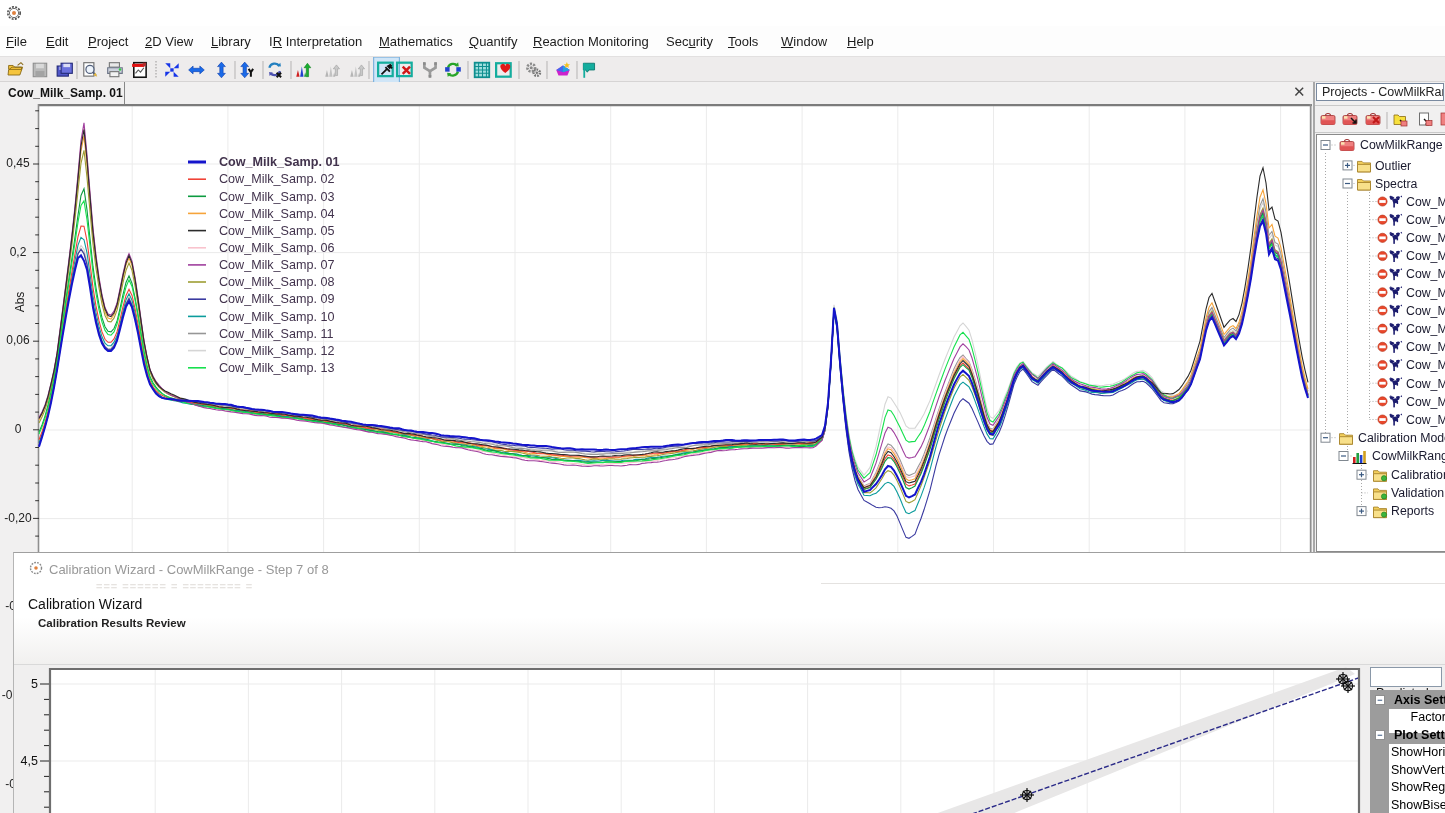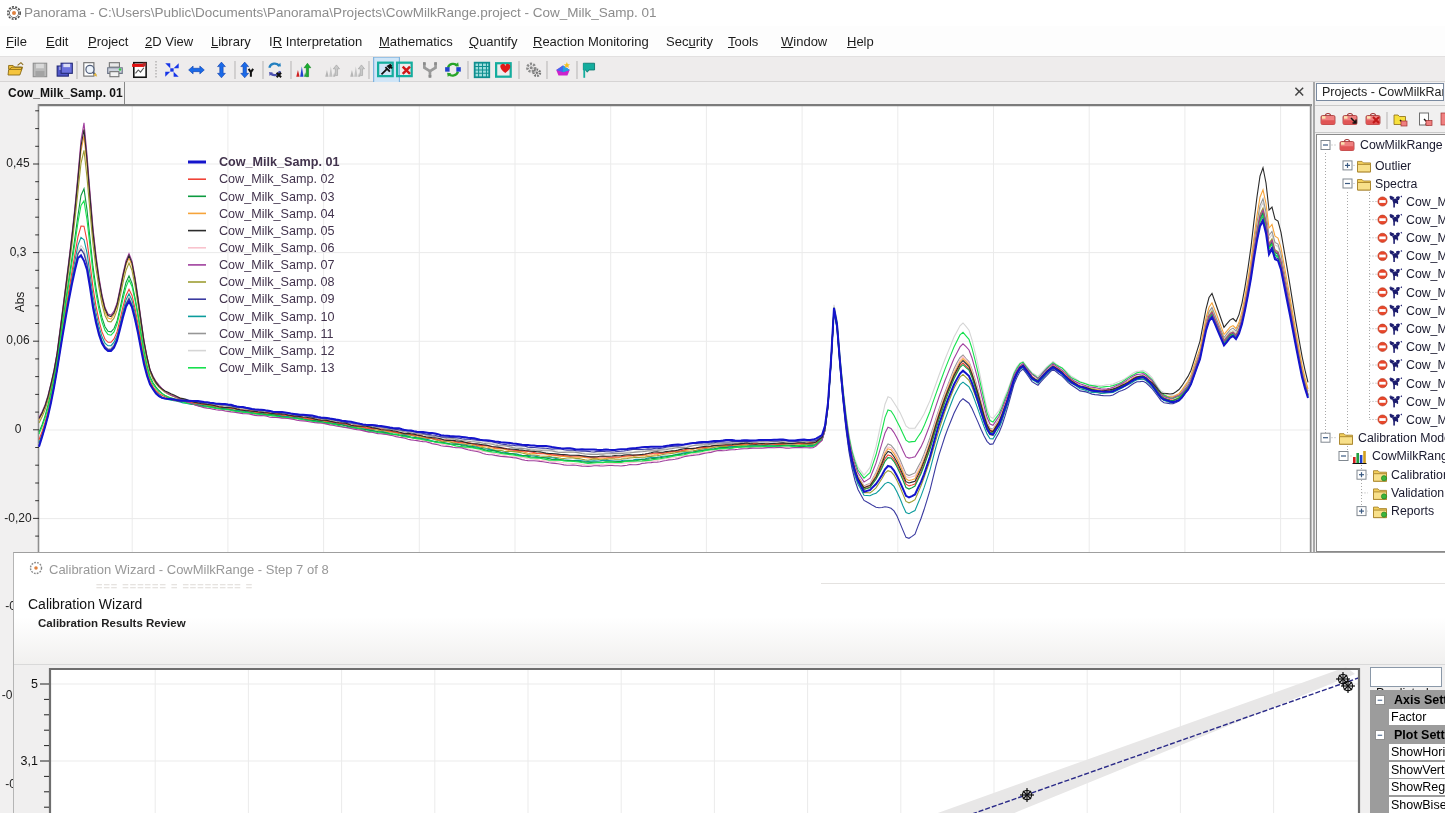--- a/index.html
+++ b/index.html
@@ -33,34 +33,33 @@
 #dhead1 { position:absolute; left:14px; top:43px; font-size:14px; font-weight:normal; color:#111; }
 #dhead2 { position:absolute; left:24px; top:64px; font-size:11.5px; color:#222;font-weight:bold; }
 #ghost { position:absolute; left:82px; top:27px; width:172px; height:10px; color:#e6e3e0; font-size:11px; font-weight:bold; overflow:hidden; letter-spacing:1px; }
 #dline { position:absolute; left:807px; top:30px; width:625px; height:1px; background:#e4e2e0; }
 .wylab { position:absolute; font-size:12.5px; color:#111; text-align:right; width:22px; }
 #stats { position:absolute; left:105px; top:206px; font-size:12.5px; color:#222; line-height:15.2px; }
 
 #predbox { left:1356px; top:114px; width:72px; height:20px; background:#fff; border:1px solid #8a98a8; font-size:12.5px; color:#111; padding:18px 0 0 5px; }
 #pgrid { left:1356px; top:137px; width:76px; height:124px; background:#9c9c9c; font-size:12.5px; }
 .prow { position:absolute; left:0; width:76px; height:17px; }
-.prow .cell { position:absolute; left:19px; top:0; width:57px; height:16px; background:#fff; padding:1px 0 0 2px; white-space:nowrap; overflow:hidden; }
+.prow .cell { position:absolute; left:19px; top:0; width:57px; height:24px; background:#fff; padding:1px 0 0 2px; white-space:nowrap; overflow:hidden;text-align:right; }
 .prow.cat { font-weight:bold; }
 .prow.cat .cname { position:absolute; left:24px; top:1px; white-space:nowrap; }
 .pbox { position:absolute; left:5px; top:3px; width:10px; height:10px; background:#fff; border:1px solid #8f8f8f; font-size:9px; line-height:8px; text-align:center; color:#3b5a82; }
 </style></head>
 <body>
 <div id="root">
   <div class="abs" id="titlebar"></div>
   <svg class="abs" style="left:5px;top:4px" width="18" height="18" viewBox="0 0 18 18">
     <circle cx="9" cy="9" r="6.2" fill="none" stroke="#4e4e4e" stroke-width="1.6" stroke-dasharray="2 1.3"></circle>
     <circle cx="9" cy="9" r="4.6" fill="none" stroke="#6e6e6e" stroke-width="1"></circle>
     <circle cx="9" cy="9" r="2" fill="#e0813f"></circle>
   </svg>
-  <div class="abs" id="titletext">Panorama - C:\Users\Public\Documents\Panorama\Projects\CowMilkRange.project - Cow_Milk_Samp. 01</div>
   <div class="abs" id="menubar">
       <span class="mi" style="left:6px"><u>F</u>ile</span>
       <span class="mi" style="left:46px"><u>E</u>dit</span>
       <span class="mi" style="left:88px"><u>P</u>roject</span>
       <span class="mi" style="left:145px"><u>2</u>D View</span>
       <span class="mi" style="left:211px"><u>L</u>ibrary</span>
       <span class="mi" style="left:269px">I<u>R</u> Interpretation</span>
       <span class="mi" style="left:379px"><u>M</u>athematics</span>
       <span class="mi" style="left:469px"><u>Q</u>uantify</span>
       <span class="mi" style="left:533px"><u>R</u>eaction Monitoring</span>
@@ -296,21 +295,21 @@
       <line x1="188" y1="316.4" x2="206" y2="316.4" stroke="#0c9c9c" stroke-width="1.6"></line>
       <text x="219" y="320.6" font-size="12.6" font-weight="normal" fill="#42334d" font-family="Liberation Sans">Cow_Milk_Samp. 10</text>
       <line x1="188" y1="333.5" x2="206" y2="333.5" stroke="#969696" stroke-width="1.6"></line>
       <text x="219" y="337.7" font-size="12.6" font-weight="normal" fill="#42334d" font-family="Liberation Sans">Cow_Milk_Samp. 11</text>
       <line x1="188" y1="350.6" x2="206" y2="350.6" stroke="#d5d5d5" stroke-width="1.6"></line>
       <text x="219" y="354.8" font-size="12.6" font-weight="normal" fill="#42334d" font-family="Liberation Sans">Cow_Milk_Samp. 12</text>
       <line x1="188" y1="367.8" x2="206" y2="367.8" stroke="#17e04e" stroke-width="1.6"></line>
       <text x="219" y="372.0" font-size="12.6" font-weight="normal" fill="#42334d" font-family="Liberation Sans">Cow_Milk_Samp. 13</text>
     </svg>
     <div class="abs ylab" style="left:3px;top:156px;z-index:6">0,45</div>
-    <div class="abs ylab" style="left:3px;top:244.6px;z-index:6">0,3</div>
+    <div class="abs ylab" style="left:3px;top:244.6px;z-index:6">0,2</div>
     <div class="abs ylab" style="left:3px;top:333.3px;z-index:6">0,06</div>
     <div class="abs ylab" style="left:3px;top:422px;z-index:6">0</div>
     <div class="abs ylab" style="left:3px;top:510.6px;z-index:6">-0,20</div>
     <div class="abs ylab" style="left:0px;width:31px;top:599.3px;z-index:6">-0,3</div>
     <div class="abs ylab" style="left:0px;width:31px;top:688px;z-index:6">-0,45</div>
     <div class="abs ylab" style="left:0px;width:31px;top:776.6px;z-index:6">-0,6</div>
   <div class="abs" id="abslab">Abs</div>
   <div class="abs" id="splitter"></div>
 
   <div class="abs" id="rpanel">
@@ -661,21 +660,21 @@
         <line x1="26" y1="95" x2="35" y2="95" stroke="#222"></line>
         <line x1="30" y1="33.4" x2="35" y2="33.4" stroke="#222"></line>
         <line x1="30" y1="48.8" x2="35" y2="48.8" stroke="#222"></line>
         <line x1="30" y1="64.2" x2="35" y2="64.2" stroke="#222"></line>
         <line x1="30" y1="79.6" x2="35" y2="79.6" stroke="#222"></line>
         <line x1="30" y1="110.4" x2="35" y2="110.4" stroke="#222"></line>
         <line x1="30" y1="125.8" x2="35" y2="125.8" stroke="#222"></line>
         <line x1="30" y1="141.2" x2="35" y2="141.2" stroke="#222"></line>
       </svg>
       <div class="abs wylab" style="left:2px;top:124px">5</div>
-      <div class="abs wylab" style="left:2px;top:201px">3,1</div>
+      <div class="abs wylab" style="left:2px;top:201px">4,5</div>
     <div class="abs" id="predbox">Predicted</div>
     <div class="abs" id="pgrid">
       <div class="prow cat" style="top:2px">
           <div class="pbox">−</div>
           <div class="cname">Axis Settings</div>
         </div>
       <div class="prow" style="top:19px">
           <div class="cell">Factor</div>
         </div>
       <div class="prow cat" style="top:37px">

